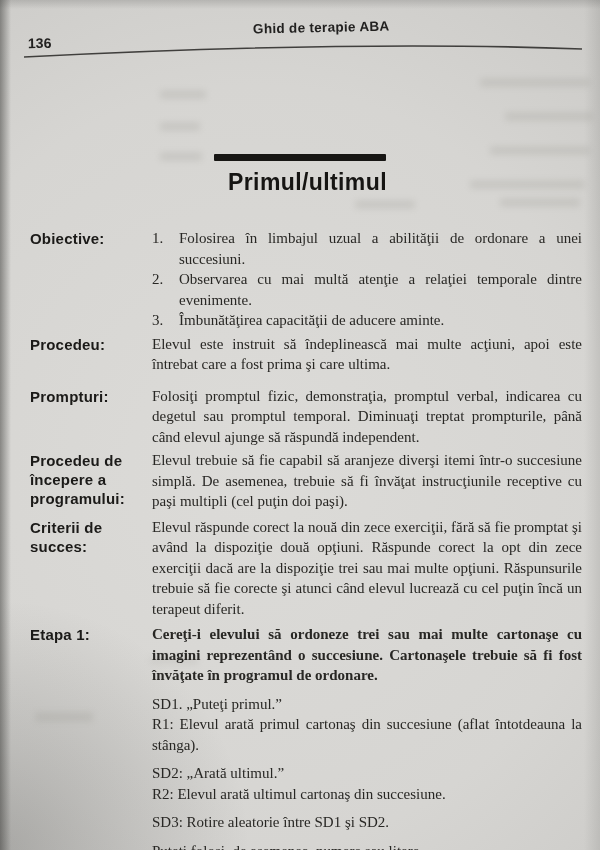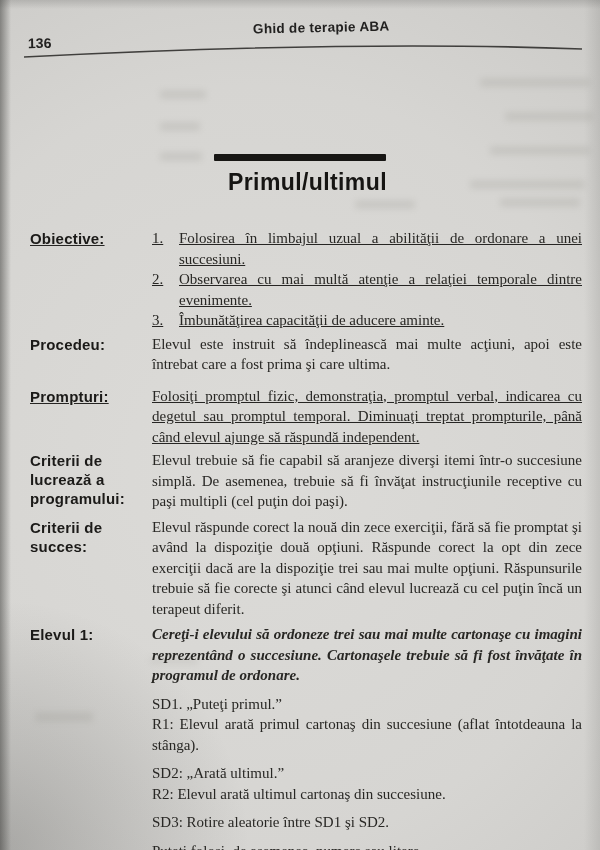--- a/index.html
+++ b/index.html
@@ -45,27 +45,27 @@
   .sec{display:grid;grid-template-columns:122px 1fr;align-items:start;}
   .sec .label{
     font-family:"Liberation Sans", sans-serif;font-weight:700;
     font-size:15px;line-height:19px;letter-spacing:0.2px;color:#1b1a18;
     padding-top:1px;
   }
   .sec .body{font-size:15px;line-height:20.5px;color:#28272.5;}
   .sec .body{color:#282724;}
   .sec .body p{margin:0;text-align:justify;}
   .sec{margin-bottom:11px;}
-  .sec.tight{margin-bottom:3px;text-decoration:underline;}
+  .sec.tight{margin-bottom:3px;}
   .sec.med{margin-bottom:5px;}
   ol.obj{margin:0;padding:0;list-style:none;}
   ol.obj li{display:grid;grid-template-columns:27px 1fr;}
   ol.obj .num{text-align:left;}
   ol.obj .itxt{text-align:justify;}
-  .lead{font-weight:700;font-style:italic;}
+  .lead{font-weight:700;}
   .grp{margin-top:8px !important;}
   .grp span{display:block;}
   
   .ghost{position:absolute;background:#97968f;opacity:0.22;filter:blur(3px);border-radius:2px;height:9px;}
 </style>
 </head>
 <body>
 
 <div class="page">
 
@@ -120,35 +120,35 @@
     </div>
 
     <div class="sec tight">
       <div class="label">Prompturi:</div>
       <div class="body">
           <p>Folosiţi promptul fizic, demonstraţia, promptul verbal, indicarea cu degetul sau promptul temporal. Diminuaţi treptat prompturile, până când elevul ajunge să răspundă independent.</p>
         </div>
     </div>
 
     <div class="sec med">
-      <div class="label">Criterii de lucrează a programului:</div>
+      <div class="label">Procedeu de începere a programului:</div>
       <div class="body">
           <p>Elevul trebuie să fie capabil să aranjeze diverşi itemi într-o succesiune simplă. De asemenea, trebuie să fi învăţat instrucţiunile receptive cu paşi multipli (cel puţin doi paşi).</p>
         </div>
     </div>
 
     <div class="sec med">
       <div class="label">Criterii de succes:</div>
       <div class="body">
           <p>Elevul răspunde corect la nouă din zece exerciţii, fără să fie promptat şi având la dispoziţie două opţiuni. Răspunde corect la opt din zece exerciţii dacă are la dispoziţie trei sau mai multe opţiuni. Răspunsurile trebuie să fie corecte şi atunci când elevul lucrează cu cel puţin încă un terapeut diferit.</p>
         </div>
     </div>
 
     <div class="sec">
-      <div class="label">Elevul 1:</div>
+      <div class="label">Etapa 1:</div>
       <div class="body">
         <p class="lead">Cereţi-i elevului să ordoneze trei sau mai multe cartonaşe cu imagini reprezentând o succesiune. Cartonaşele trebuie să fi fost învăţate în programul de ordonare.</p>
         <p class="grp">
           <span>SD1. „Puteţi primul.”</span>
           <span>R1: Elevul arată primul cartonaş din succesiune (aflat întotdeauna la stânga).</span>
         </p>
         <p class="grp">
           <span>SD2: „Arată ultimul.”</span>
           <span>R2: Elevul arată ultimul cartonaş din succesiune.</span>
         </p>

